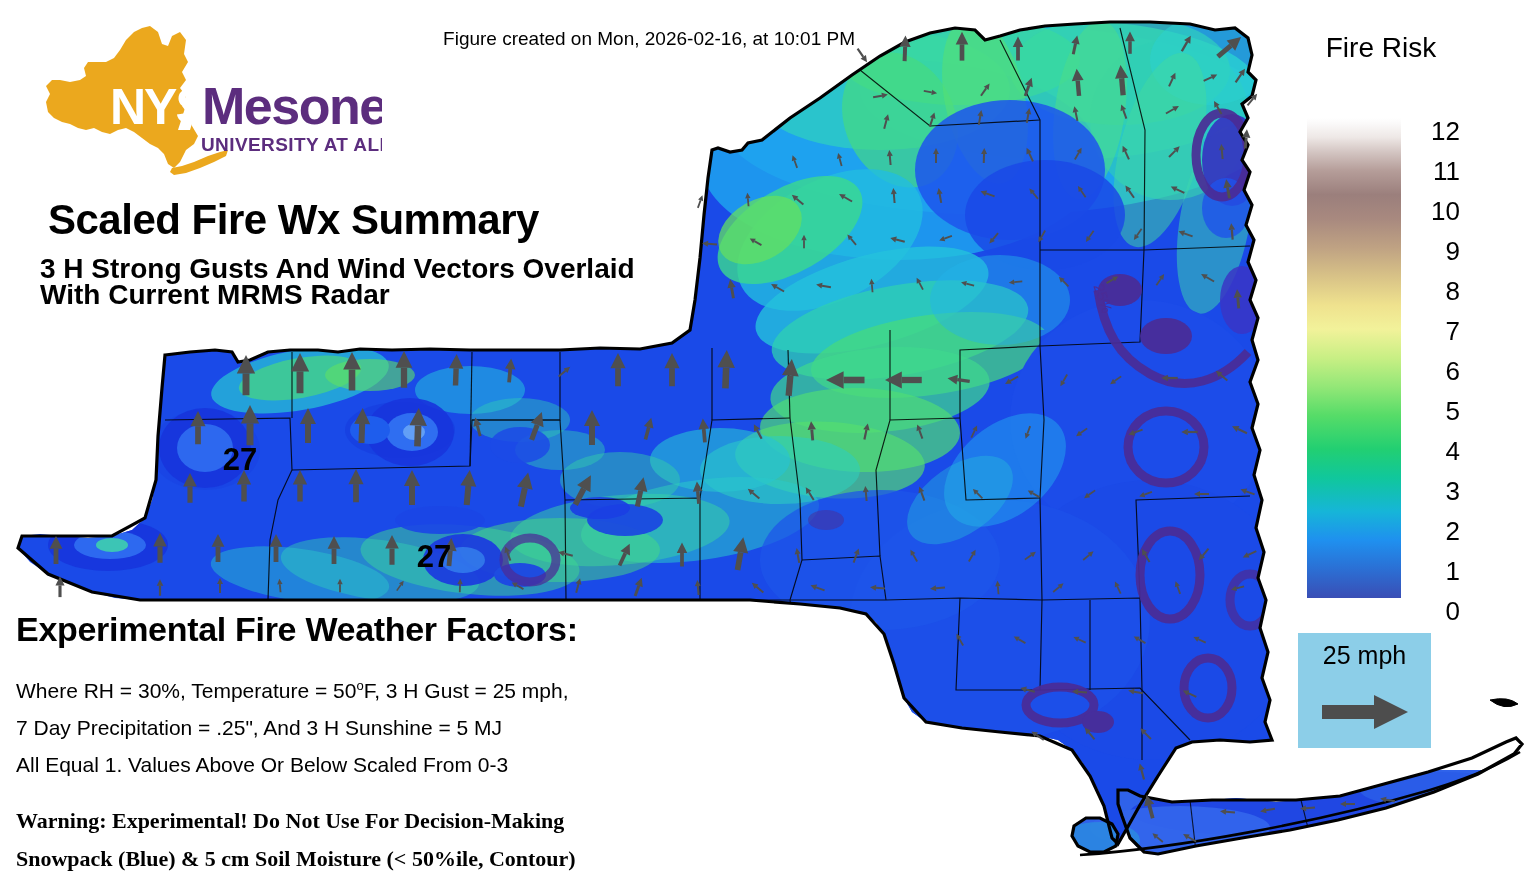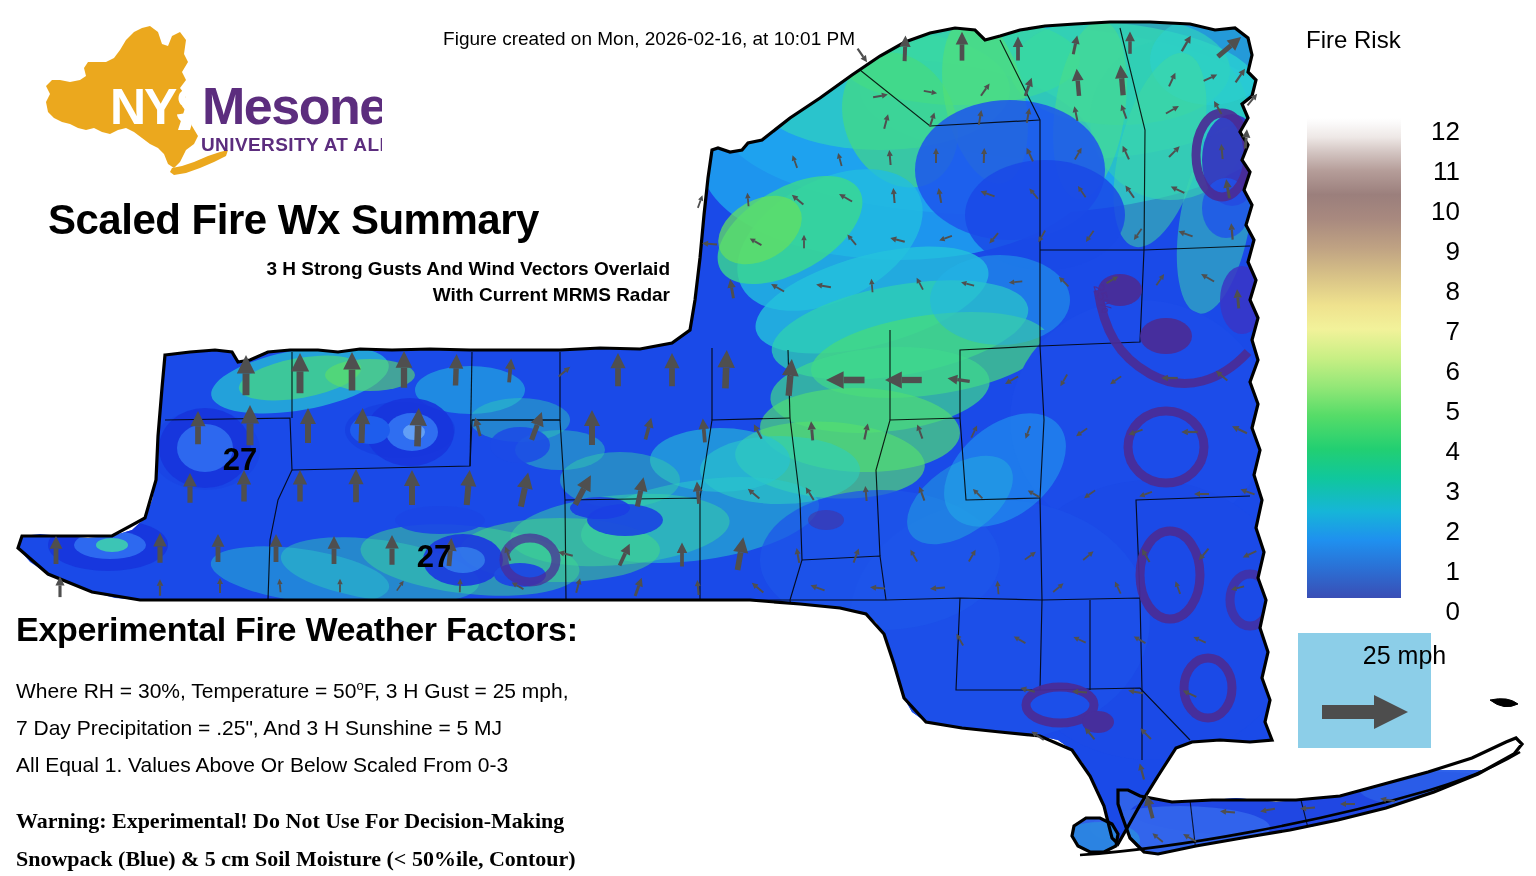--- a/index.html
+++ b/index.html
@@ -10,36 +10,36 @@
   #logo{position:absolute;left:22px;top:18px;width:360px;height:160px;}
   #logo svg{display:block;}
 
   
   #created-block{position:absolute;left:345px;top:28px;width:510px;text-align:right;
       font-size:19px;line-height:22px;letter-spacing:0px;}
 
   
   #main-title{position:absolute;left:48px;top:196px;font-size:42px;font-weight:bold;
       letter-spacing:-0.5px;white-space:nowrap;}
-  #subtitle-wrap{position:absolute;left:40px;top:256px;width:630px;text-align:right;
-      font-size:19px;font-weight:bold;line-height:26px;}
+  #subtitle-wrap{position:absolute;left:40px;top:256px;width:630px;text-align:left;
+      font-size:28px;font-weight:bold;line-height:26px;}
 
   
   #factors-title{position:absolute;left:16px;top:610px;font-size:34px;font-weight:bold;
       letter-spacing:-0.3px;white-space:nowrap;text-align:center;}
   #factors-lines{position:absolute;left:16px;top:672px;font-size:21px;line-height:37px;}
   #factors-lines .ln{white-space:nowrap;}
   sup.deg{font-size:13px;vertical-align:super;line-height:0;}
   #warn-lines{position:absolute;left:16px;top:802px;font-size:22px;font-weight:bold;
       line-height:38px;}
   #warn-lines .ln{white-space:nowrap;font-family:Liberation Serif, serif;}
 
   
-  #cb-title{position:absolute;left:1306px;top:26px;width:150px;
-      font-size:24px;}
+  #cb-title{position:absolute;left:1306px;top:32px;width:150px;text-align:center;
+      font-size:28px;}
   #colorbar{position:absolute;left:1307px;top:118px;width:94px;height:480px;
      background:linear-gradient(to top,
         #3a4eb5 0%,
         #2b6fd4 6%,
         #1f90ef 12%,
         #16b5d8 18%,
         #10c79c 25%,
         #22cf72 31%,
         #56dc68 38%,
         #93e777 44%,
@@ -56,21 +56,21 @@
         #fbfafa 99%,
         #ffffff 100%);}
   #cb-ticks{position:absolute;left:1416px;top:104px;width:60px;height:510px;margin-top:12px;}
   #cb-ticks .tk{position:absolute;left:0;width:44px;text-align:right;font-size:26px;
       line-height:26px;}
 
   
   #wind-legend{position:absolute;left:1298px;top:633px;width:133px;height:115px;
       background:#8ccee8;}
   #wind-legend .wl-label{position:absolute;left:0;top:8px;width:133px;text-align:center;
-      font-size:25px;margin-left:40px;}
+      font-size:25px;}
   #wind-legend .wl-arrow{position:absolute;left:24px;top:62px;}
 
   
   #map{position:absolute;left:0;top:0;width:1536px;height:876px;}
   #map svg{display:block;}
   .clbl{font-size:31px;font-weight:bold;fill:#000;font-family:"Liberation Sans",sans-serif;}
   .pctlbl{font-size:15px;fill:#4b2c96;font-family:"Liberation Sans",sans-serif;}
 </style>
 </head>
 <body>

